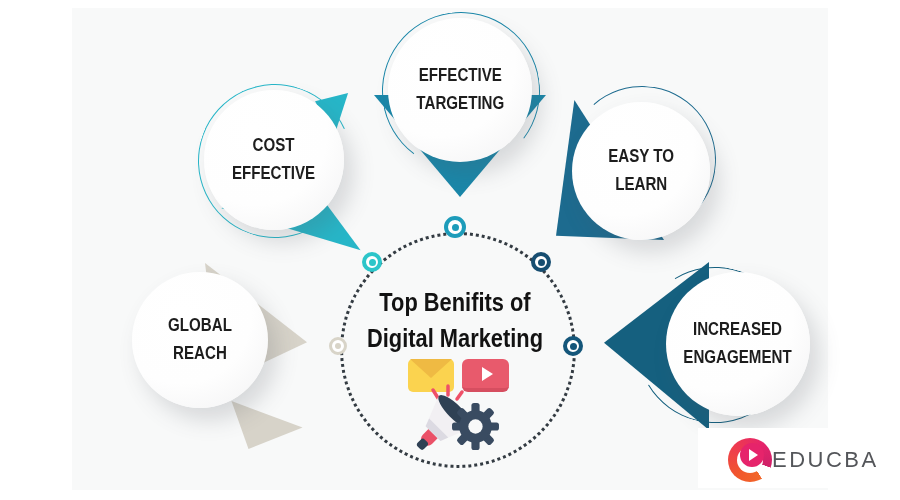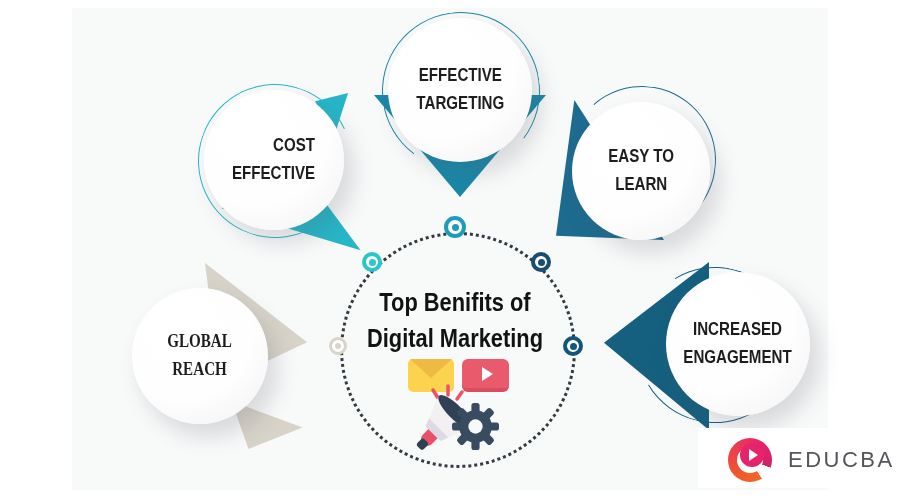--- a/index.html
+++ b/index.html
@@ -16,37 +16,37 @@
           box-shadow:9px 12px 22px rgba(80,85,95,.20);
           display:flex;align-items:center;justify-content:center;text-align:center;}
   .nlabel{font-weight:bold;font-size:18px;line-height:1.55;color:#1d1d1d;
           transform:scaleX(.84);transform-origin:center;white-space:nowrap;}
   .nlabel span{display:block;}
 
   
   .n1-tri-big{left:220px;top:168px;width:142px;height:84px;clip-path:polygon(1% 48%,57% 2%,99% 98%);}
   .n1-tri-small{left:312px;top:92px;width:38px;height:46px;clip-path:polygon(8% 20%,95% 2%,58% 97%);}
   .n1-arc{left:198px;top:84px;width:152px;height:152px;border-top-color:var(--accent);border-left-color:var(--accent);border-bottom-color:var(--accent);transform:rotate(20deg);}
-  .n1-circle{left:204px;top:90px;width:140px;height:140px;text-align:right;}
+  .n1-circle{left:204px;top:90px;width:140px;height:140px;}
   
   .n2-tri{left:374px;top:95px;width:172px;height:102px;clip-path:polygon(0 0,100% 0,50% 100%);}
   .n2-arc{left:382px;top:12px;width:156px;height:156px;border-top-color:var(--accent);border-left-color:var(--accent);border-right-color:var(--accent);transform:rotate(-8deg);}
   .n2-circle{left:388px;top:18px;width:144px;height:144px;}
   
   .n3-tri{left:556px;top:100px;width:108px;height:140px;clip-path:polygon(17% 0,0 97%,100% 100%);}
   .n3-arc{left:568px;top:86px;width:146px;height:146px;border-top-color:var(--accent);border-right-color:var(--accent);border-bottom-color:var(--accent);transform:rotate(4deg);}
   .n3-circle{left:572px;top:102px;width:138px;height:138px;}
   
   .n4-tri{left:604px;top:262px;width:105px;height:168px;clip-path:polygon(100% 0,0 48%,100% 100%);}
   .n4-arc{left:637px;top:267px;width:154px;height:154px;border-top-color:var(--accent);border-right-color:var(--accent);border-bottom-color:var(--accent);transform:rotate(14deg);}
   .n4-circle{left:666px;top:272px;width:144px;height:144px;}
   
   .n5-tri1{left:205px;top:263px;width:102px;height:120px;clip-path:polygon(0 0,100% 66%,15% 100%);}
   .n5-tri2{left:230px;top:400px;width:74px;height:50px;clip-path:polygon(2% 2%,98% 55%,25% 98%);}
-  .n5-circle{left:132px;top:288px;width:136px;height:136px;font-family:Liberation Serif, serif;}
+  .n5-circle{left:132px;top:272px;width:136px;height:136px;}
 
   
   .dotted-circle{position:absolute;left:340px;top:232px;width:230px;height:230px;border:3px dotted #333b42;border-radius:50%;z-index:1;}
   .marker{position:absolute;border-radius:50%;background:#ffffff;border:4px solid var(--accent);
           display:flex;align-items:center;justify-content:center;z-index:2;box-sizing:border-box;}
   .marker i{display:block;width:7px;height:7px;border-radius:50%;background:var(--accent);}
   .m-top{left:444px;top:216px;width:22px;height:22px;}
   .m-ul{left:362px;top:252px;width:20px;height:20px;}
   .m-ur{left:531px;top:252px;width:20px;height:20px;}
   .m-left{left:329px;top:337px;width:18px;height:18px;border-width:3.5px;}
@@ -61,21 +61,21 @@
   .icon-abs{position:absolute;z-index:2;}
   .envelope{left:408px;top:359px;width:46px;height:33px;}
   .playbtn{left:462px;top:359px;width:47px;height:33px;background:#e85a6c;border-radius:6px;
            border-bottom:4px solid #d64e60;box-sizing:border-box;display:flex;align-items:center;justify-content:center;}
   .playbtn b{display:block;width:0;height:0;border-left:11px solid #ffffff;border-top:7px solid transparent;border-bottom:7px solid transparent;margin-left:3px;}
   .megaphone{left:402px;top:384px;width:84px;height:66px;}
   .gear{left:451px;top:402px;width:49px;height:49px;}
 
   
   .logo-patch{position:absolute;left:698px;top:428px;width:202px;height:60px;background:#ffffff;z-index:4;}
-  .logo-row{position:absolute;left:728px;top:438px;display:flex;align-items:center;gap:16px;z-index:5;cursor:pointer;}
+  .logo-row{position:absolute;left:728px;top:438px;display:flex;align-items:center;gap:0;z-index:5;cursor:pointer;}
   .logo-mark{position:relative;width:44px;height:44px;}
   .lm-ring{position:absolute;inset:0;border-radius:50%;
            background:conic-gradient(from 215deg,#f1582b 0deg,#ee3c4e 95deg,#e6246b 180deg,#cf2168 255deg,rgba(255,255,255,0) 256deg 292deg,#f2672a 293deg,#f1582b 360deg);}
   .lm-hole{position:absolute;left:9px;top:9px;width:26px;height:26px;border-radius:50%;background:#ffffff;}
   .lm-core{position:absolute;left:12px;top:5px;width:24px;height:24px;border-radius:50%;background:#e6246b;
            display:flex;align-items:center;justify-content:center;}
   .lm-core b{display:block;width:0;height:0;border-left:9px solid #ffffff;border-top:6px solid transparent;border-bottom:6px solid transparent;margin-left:2px;}
   .logo-text{font-size:22px;color:#54565a;letter-spacing:2.5px;font-weight:400;}
 </style>
 </head>

